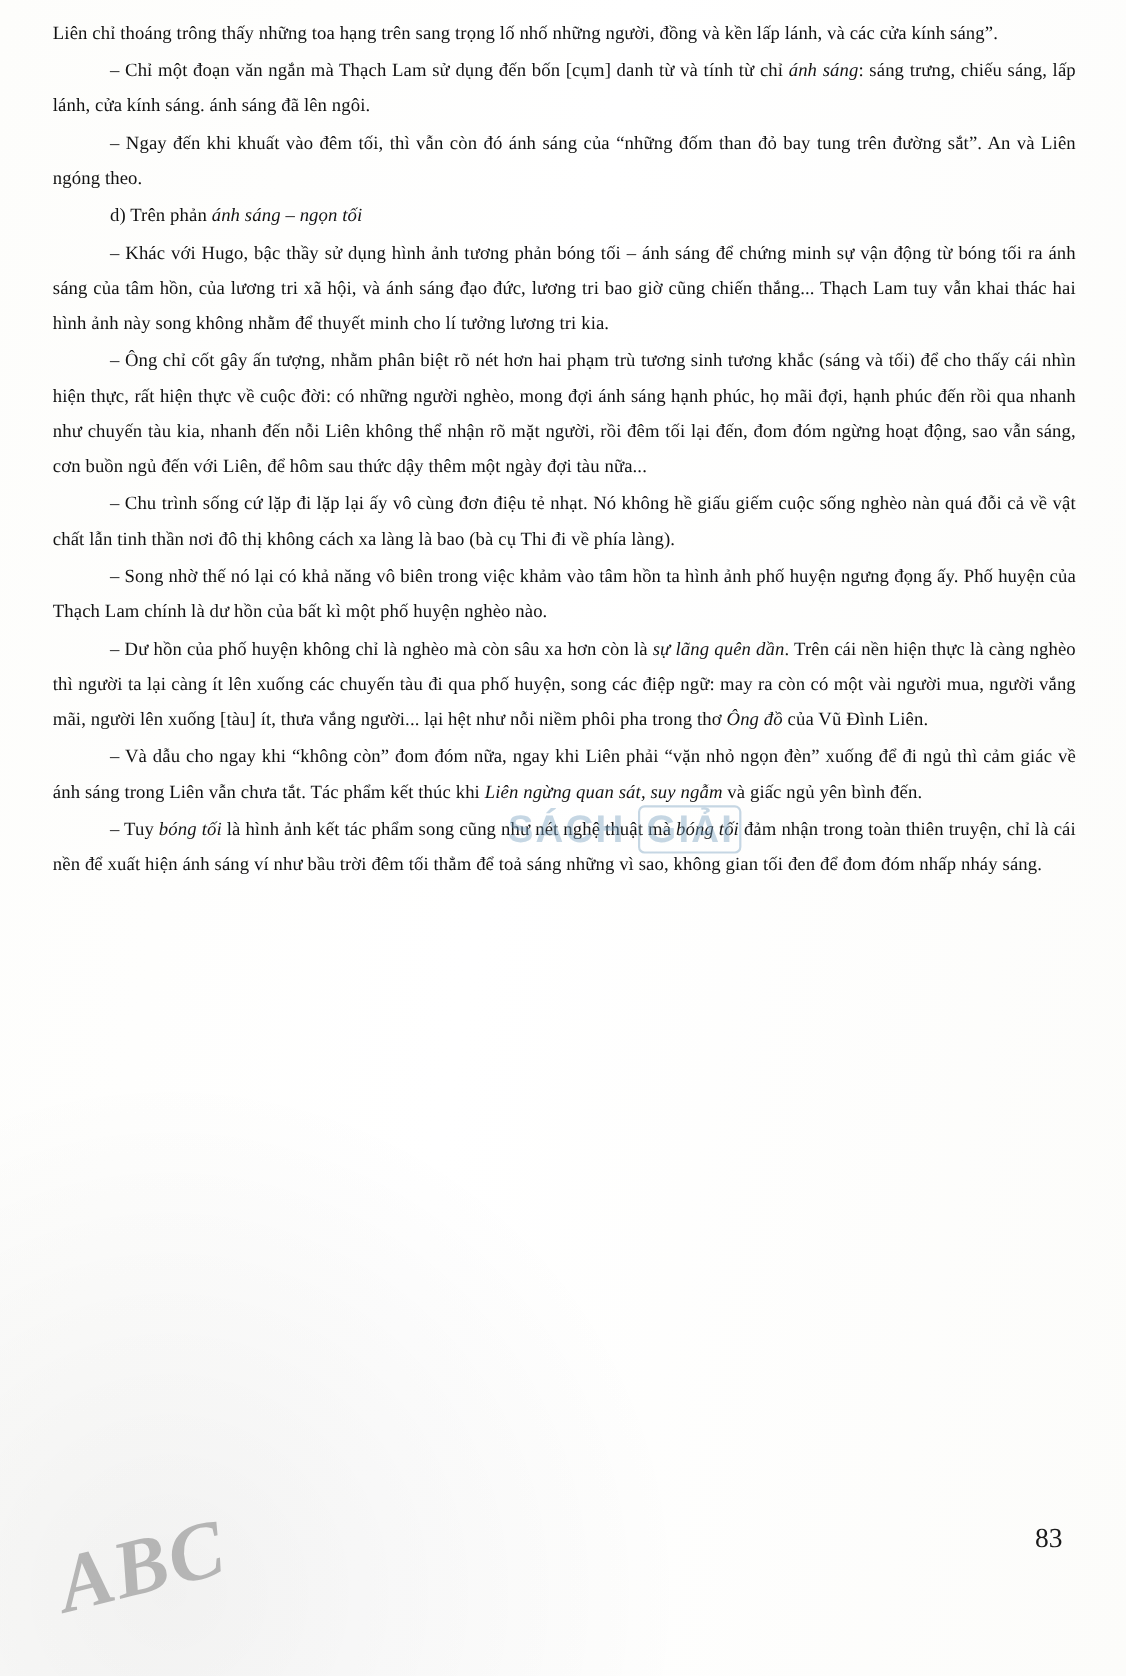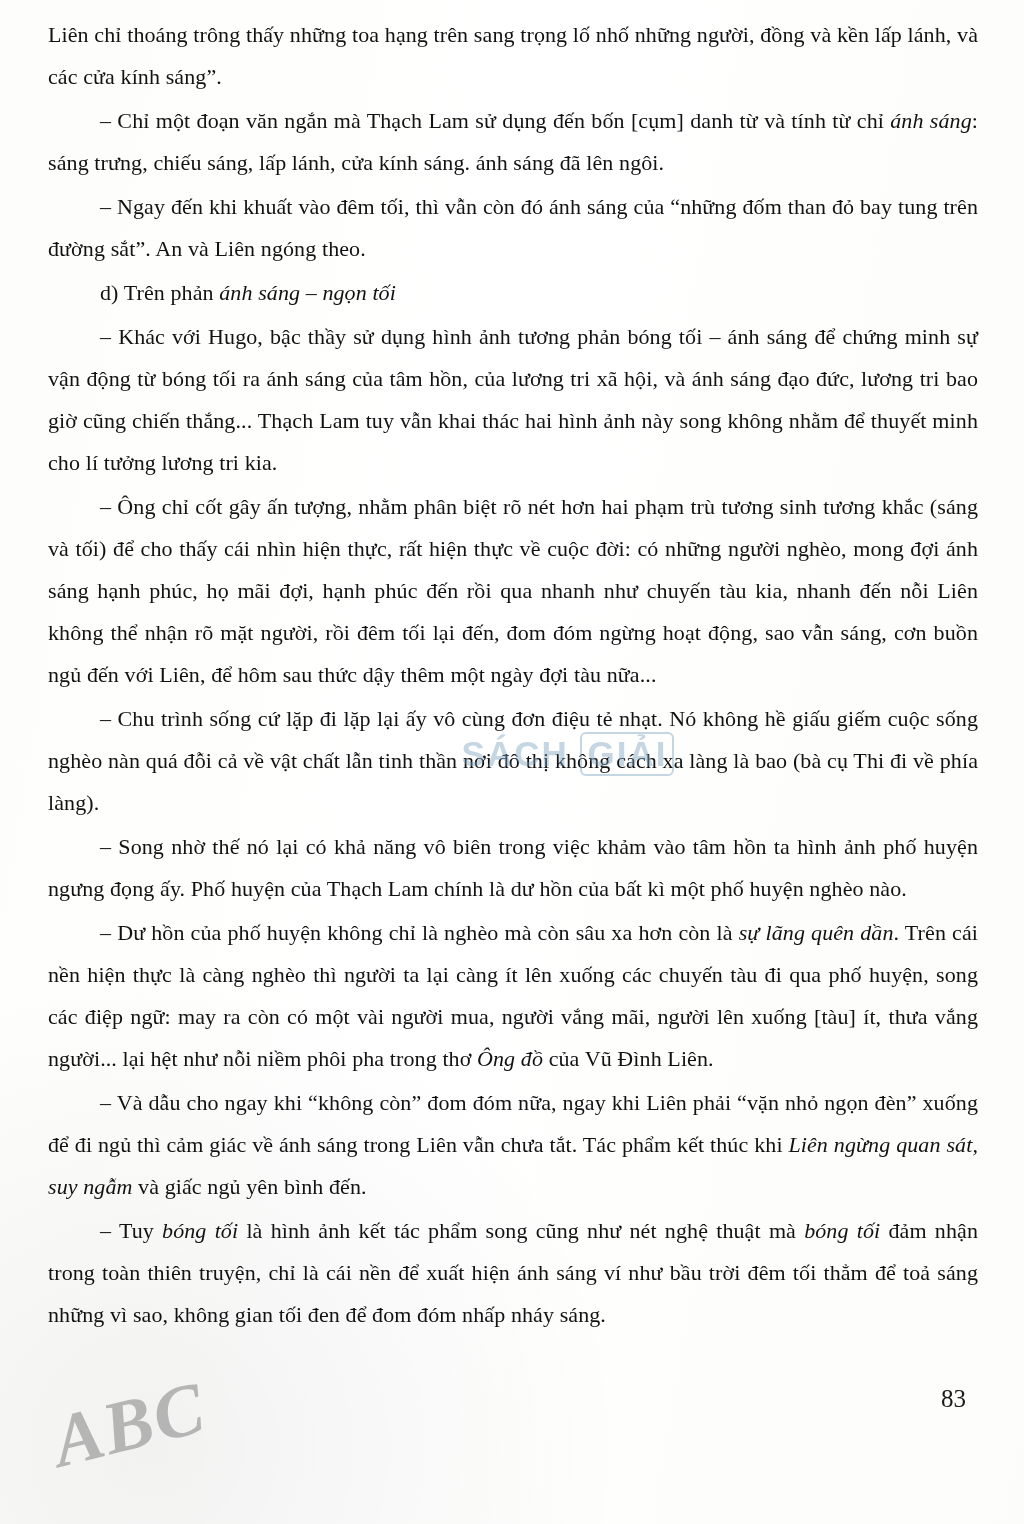--- a/index.html
+++ b/index.html
@@ -27,22 +27,22 @@
 
   .content {
     position: absolute;
     left: 48px;
     top: 14px;
     width: 930px;
   }
 
   p {
     margin: 0 0 2px 0;
-    font-size: 22px;
-    line-height: 42px;
+    font-size: 17px;
+    line-height: 32px;
     text-align: justify;
     text-justify: inter-word;
     letter-spacing: 0.1px;
   }
 
   p.indent {
     text-indent: 52px;
   }
 
   .it {

